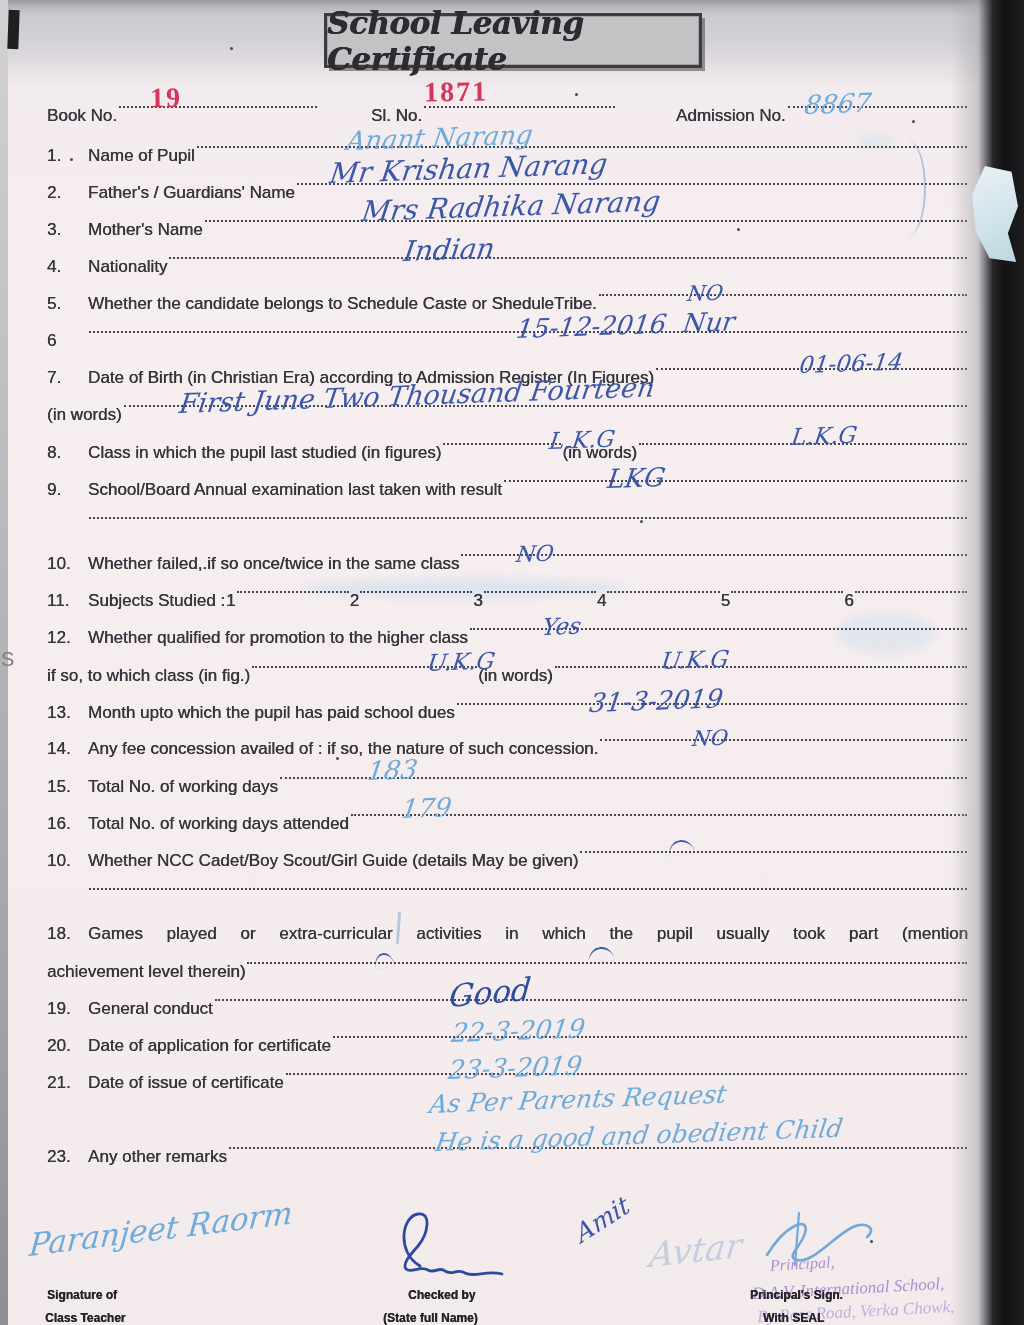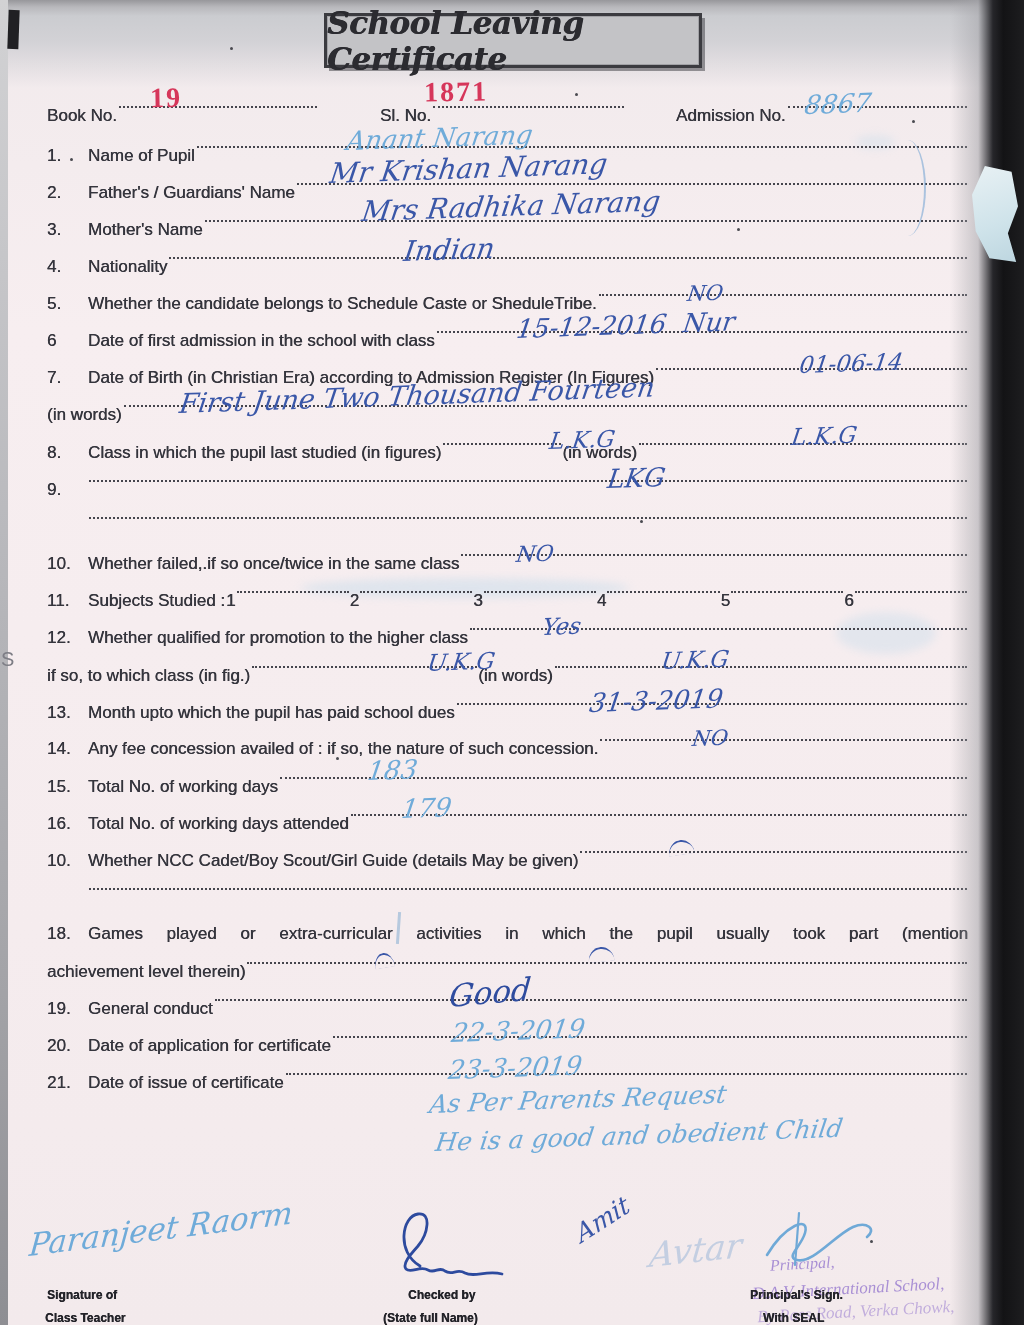--- a/index.html
+++ b/index.html
@@ -62,21 +62,21 @@
   <div class="black-mark"></div>
 
   <div class="title-box">
     <span>School Leaving Certificate</span>
   </div>
 
   <div class="row" style="top:106px;left:47px;width:271px">
     <span class="lbl">Book No.</span>
     <span class="dots"></span>
   </div>
-  <div class="row" style="top:106px;left:380px;width:245px">
+  <div class="row" style="top:106px;left:371px;width:245px">
     <span class="lbl">Sl. No.</span>
     <span class="dots"></span>
   </div>
   <div class="row" style="top:106px;left:676px;width:292px">
     <span class="lbl">Admission No.</span>
     <span class="dots"></span>
   </div>
   <span class="stamp-red" style="left:150px;top:84px">19</span>
   <span class="stamp-red" style="left:424px;top:78px">1871</span>
   <span class="hw light" style="left:803px;top:92px;font-size:26px">8867</span>
@@ -101,41 +101,41 @@
     <span class="lbl">Nationality</span>
     <span class="dots"></span>
   </div>
   <div class="row" style="top:294px">
     <span class="num">5.</span>
     <span class="lbl">Whether the candidate belongs to Schedule Caste or SheduleTribe.</span>
     <span class="dots"></span>
   </div>
   <div class="row" style="top:331px">
     <span class="num">6</span>
-    <span class="lbl">Date of first admission in the school with class</span>
     <span class="dots"></span>
   </div>
   <div class="row" style="top:368px">
     <span class="num">7.</span>
     <span class="lbl">Date of Birth (in Christian Era) according to Admission Register (In Figures)</span>
     <span class="dots"></span>
   </div>
   <div class="row" style="top:405px">
     <span class="lbl">(in words)</span>
     <span class="dots"></span>
   </div>
   <div class="row" style="top:443px">
     <span class="num">8.</span>
     <span class="lbl">Class in which the pupil last studied (in figures)</span>
     <span class="dots mid8"></span>
     <span class="lbl">(in words)</span>
     <span class="dots"></span>
   </div>
   <div class="row" style="top:480px">
     <span class="num">9.</span>
+    <span class="lbl">School/Board Annual examination last taken with result</span>
     <span class="dots"></span>
   </div>
   <div class="row" style="top:517px;left:88px;width:880px">
     <span class="dots"></span>
   </div>
   <div class="row" style="top:554px">
     <span class="num">10.</span>
     <span class="lbl">Whether failed,.if so once/twice in the same class</span>
     <span class="dots"></span>
   </div>
@@ -208,20 +208,25 @@
     <span class="dots"></span>
   </div>
   <div class="row" style="top:1036px">
     <span class="num">20.</span>
     <span class="lbl">Date of application for certificate</span>
     <span class="dots"></span>
   </div>
   <div class="row" style="top:1073px">
     <span class="num">21.</span>
     <span class="lbl">Date of issue of certificate</span>
+    <span class="dots"></span>
+  </div>
+  <div class="row" style="top:1147px">
+    <span class="num">23.</span>
+    <span class="lbl">Any other remarks</span>
     <span class="dots"></span>
   </div>
 
   <span class="hw light" style="left:345px;top:128px;font-size:26px">Anant Narang</span>
   <span class="hw mid" style="left:328px;top:160px;font-size:28px">Mr Krishan Narang</span>
   <span class="hw mid" style="left:360px;top:198px;font-size:28px">Mrs Radhika Narang</span>
   <span class="hw mid" style="left:402px;top:238px;font-size:28px">Indian</span>
   <span class="hw mid" style="left:686px;top:284px;font-size:21px">NO</span>
   <span class="hw mid" style="left:515px;top:316px;font-size:26px">15-12-2016  Nur</span>
   <span class="hw mid" style="left:798px;top:354px;font-size:23px">01-06-14</span>

